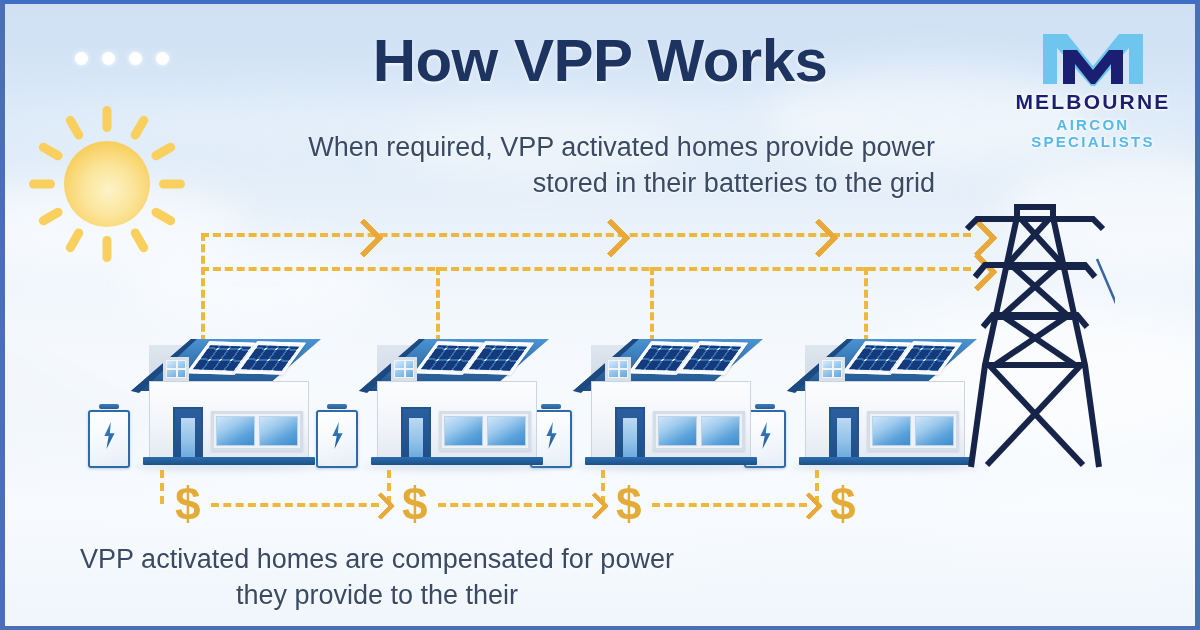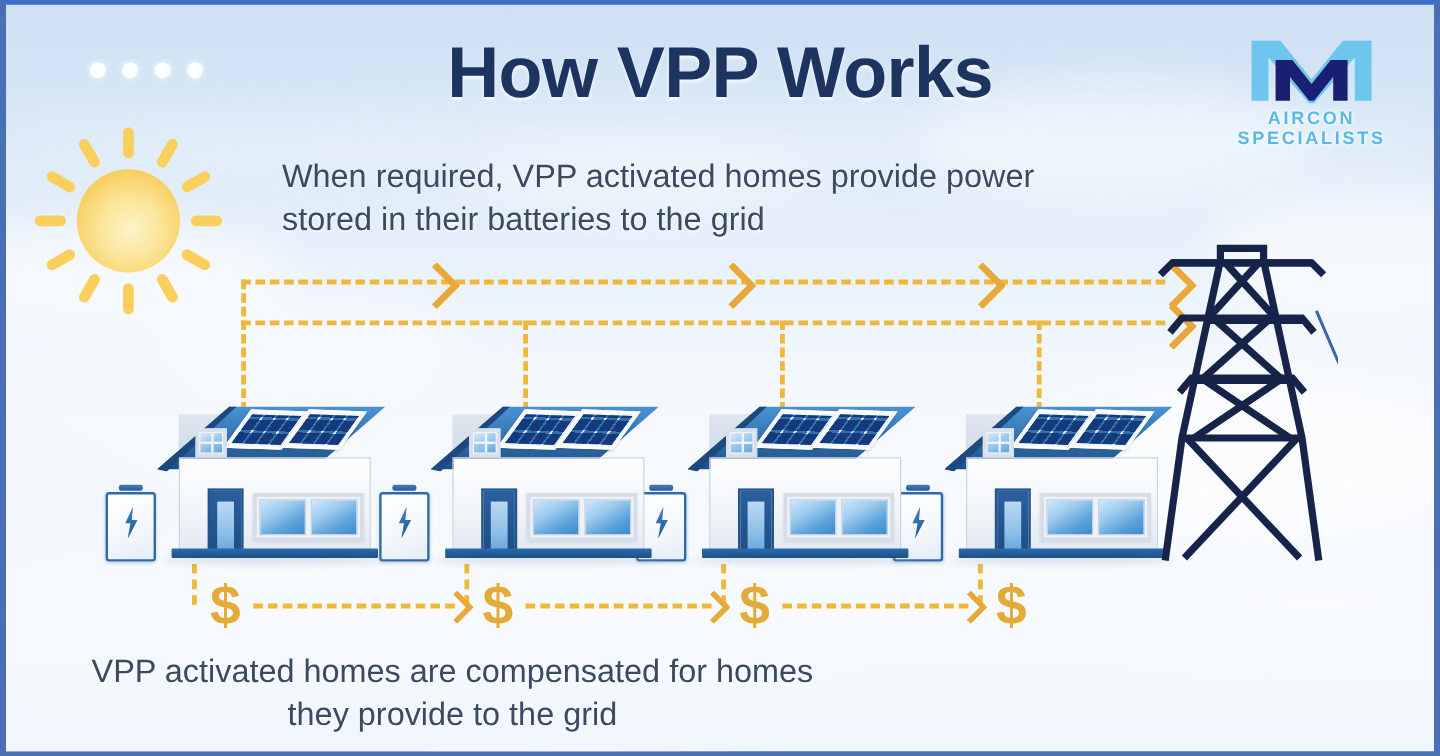--- a/index.html
+++ b/index.html
@@ -67,21 +67,21 @@
   }
   .dots{position:absolute;left:70px;top:48px;display:flex;gap:14px;}
   .dot{width:13px;height:13px;border-radius:50%;background:#fff;box-shadow:0 0 5px rgba(255,255,255,.9);}
 
   
   .txt{
     position:absolute;color:#3a4a63;font-size:27px;line-height:1.32;
     font-family:"Liberation Sans",sans-serif;
     text-shadow:0 1px 2px rgba(255,255,255,.85);
   }
-  .txt-top{left:230px;top:126px;width:700px;text-align:left;}
+  .txt-top{left:230px;top:126px;width:700px;text-align:right;}
   .txt-bl{left:52px;top:538px;width:640px;text-align:center;}
   .txt-br{left:858px;top:494px;width:300px;text-align:center;}
 
   
   .dash-h{
     position:absolute;height:0;border-top:4px dashed #efb73c;
   }
   .dash-v{
     position:absolute;width:0;border-left:4px dashed #efb73c;
   }
@@ -209,20 +209,21 @@
 
   <div class="title">How VPP Works</div>
 
   <div class="logo">
     <div class="logo-mark">
       <svg width="112" height="62" viewBox="0 0 112 62">
         <path d="M6 58 L6 8 L30 8 L56 40 L82 8 L106 8 L106 58 L92 58 L92 22 L58 60 L54 60 L20 22 L20 58 Z" fill="#6ec6ee"></path>
         <path d="M26 58 L26 24 L40 24 L56 44 L72 24 L86 24 L86 58 L74 58 L74 38 L58 58 L54 58 L38 38 L38 58 Z" fill="#1b1f72"></path>
       </svg>
     </div>
+    <div class="logo-name">MELBOURNE</div>
     <div class="logo-sub">AIRCON SPECIALISTS</div>
   </div>
 
   <div class="dots">
     <div class="dot"></div>
     <div class="dot"></div>
     <div class="dot"></div>
     <div class="dot"></div>
   </div>
   <div class="sun-wrap">
@@ -235,21 +236,21 @@
     <div class="ray" style="transform:translate(-50%,-78px) rotate(150deg);"></div>
     <div class="ray" style="transform:translate(-50%,-78px) rotate(180deg);"></div>
     <div class="ray" style="transform:translate(-50%,-78px) rotate(210deg);"></div>
     <div class="ray" style="transform:translate(-50%,-78px) rotate(240deg);"></div>
     <div class="ray" style="transform:translate(-50%,-78px) rotate(270deg);"></div>
     <div class="ray" style="transform:translate(-50%,-78px) rotate(300deg);"></div>
     <div class="ray" style="transform:translate(-50%,-78px) rotate(330deg);"></div>
   </div>
 
   <div class="txt txt-top">When required, VPP activated homes provide power stored in their batteries to the grid</div>
-  <div class="txt txt-bl">VPP activated homes are compensated for homes they provide to the grid</div>
+  <div class="txt txt-bl">VPP activated homes are compensated for power they provide to the their</div>
 
   <div class="dash-h" style="left:196px;top:229px;width:770px;"></div>
   <div class="dash-h" style="left:196px;top:263px;width:770px;"></div>
 
   <div class="dash-v" style="left:196px;top:229px;height:110px;"></div>
   <div class="dash-v" style="left:431px;top:263px;height:76px;"></div>
   <div class="dash-v" style="left:645px;top:263px;height:76px;"></div>
   <div class="dash-v" style="left:859px;top:263px;height:76px;"></div>
 
   <div class="chev" style="left:345px;top:220px;"></div>

